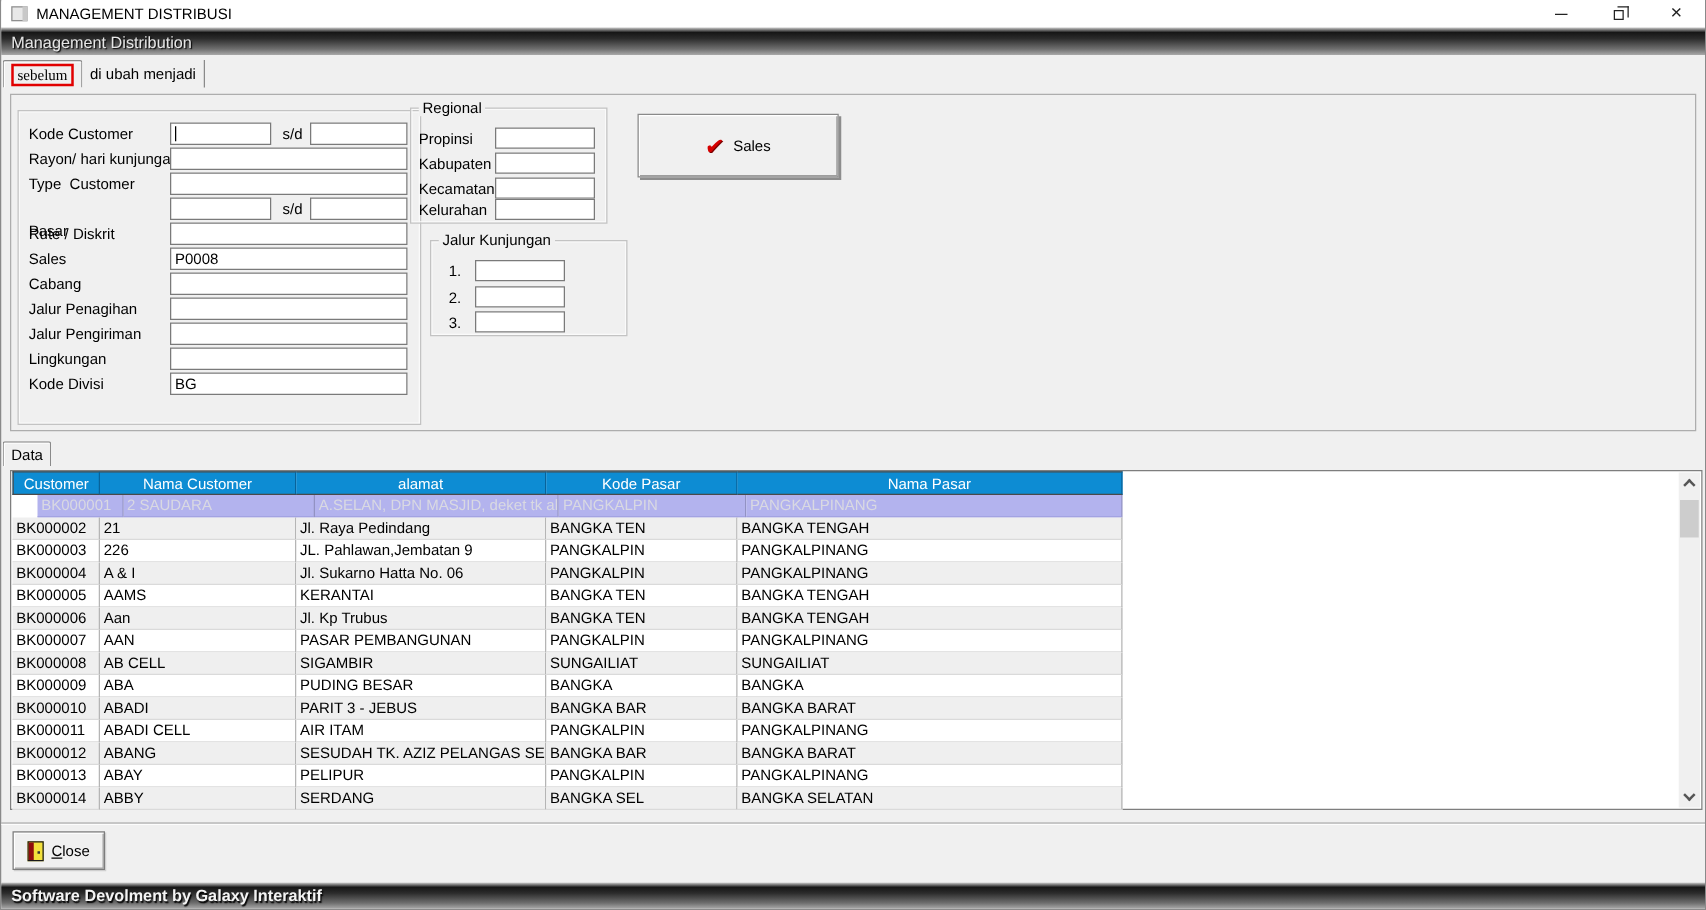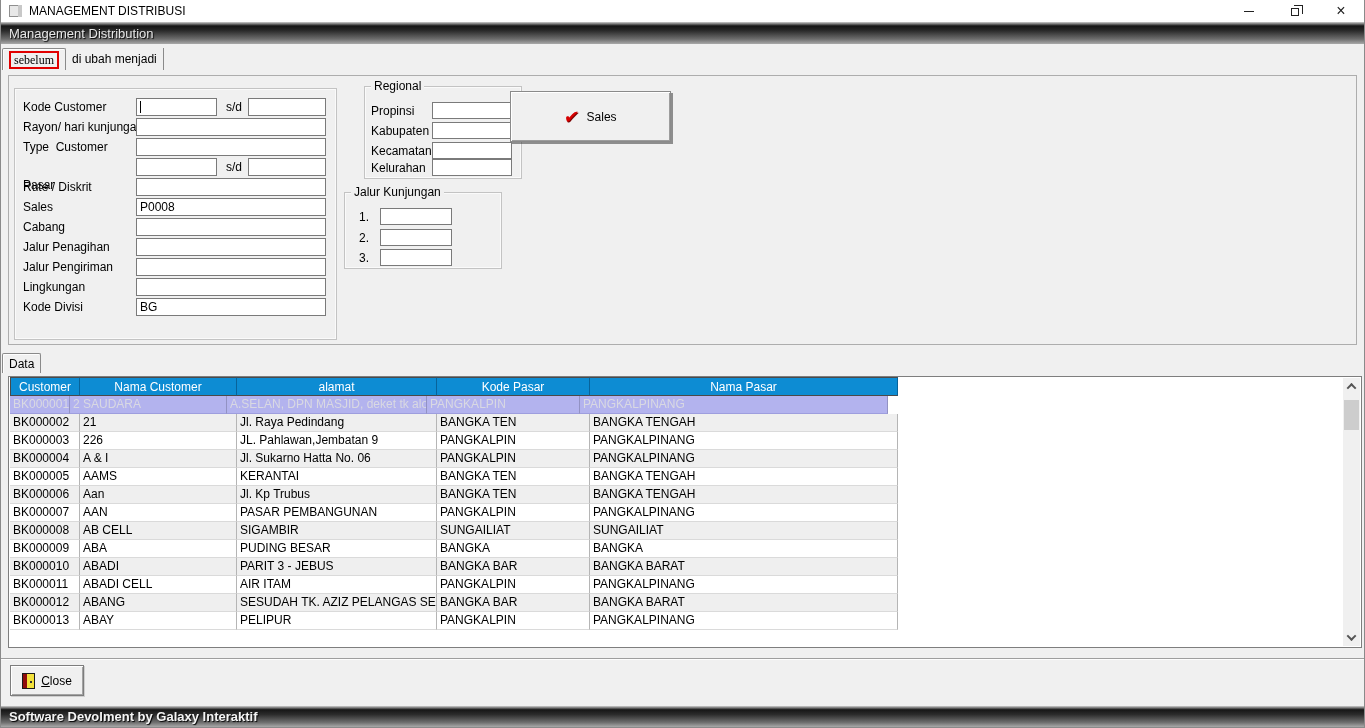--- a/index.html
+++ b/index.html
@@ -37,21 +37,21 @@
   .tab.selected { border:1px solid #8a8a8a; border-bottom:none; border-top-left-radius:2px; border-top-right-radius:2px;
                   box-shadow: inset 1px 1px 0 #fdfdfd; }
   .focusred { border:2px solid #e10000; padding:0 3px; line-height:14px;font-family:Liberation Serif, serif; }
 
   
   .main-panel { position:absolute; left:8px; top:75px; width:1349px; height:270px;
                 border:1px solid #adadad; background:#f0f0f0; }
   .groupbox { position:absolute; border:1px solid #c3c3c3; box-shadow:inset 0 0 0 1px #fafafa; }
   .gb-caption { position:absolute; top:-8px; left:6px; background:#f0f0f0; padding:0 3px; font-size:12px; }
   .fields-box { left:5px; top:12px; width:323px; height:252px; }
-  .regional-box { left:355px; top:10px; width:158px; height:93px; }
+  .regional-box { left:319px; top:10px; width:158px; height:93px; }
   .jalur-box { left:335px; top:116px; width:158px; height:77px; }
 
   .frow-label { position:absolute; left:8px; font-size:12px; white-space:pre; }
   .tinput { position:absolute; height:18px; border:1px solid #7a7a7a; background:#fff; font-family:"Liberation Sans",sans-serif;
             font-size:12px; padding:1px 3px; }
   .sep { position:absolute; font-size:12px; }
   .caret { position:absolute; width:1px; height:12px; background:#000; left:3px; top:2px; }
 
   .open-btn { position:absolute; left:501px; top:15px; width:161px; height:51px; background:#f0f0f0;
               border:1px solid #8a8a8a; box-shadow:inset 1px 1px 0 #fff, inset -1px -1px 0 #9d9d9d, 2px 2px 0 rgba(60,60,60,.55);
@@ -201,21 +201,21 @@
   <div class="grid">
     <div class="cols" id="grid-cols">
         <div class="grow header">
           <div class="gcell" style="width: 70px;">Customer</div>
           <div class="gcell" style="width: 157px;">Nama Customer</div>
           <div class="gcell" style="width: 200px;">alamat</div>
           <div class="gcell" style="width: 153px;">Kode Pasar</div>
           <div class="gcell" style="width: 308px;">Nama Pasar</div>
         </div>
         <div class="grow sel">
-          <div class="gcell" style="width: 60px;">BK000001</div>
+          <div class="gcell" style="width: 70px; margin-left: 20px;">BK000001</div>
           <div class="gcell" style="width: 157px;">2 SAUDARA</div>
           <div class="gcell" style="width: 200px;">A.SELAN, DPN MASJID, deket tk aloy</div>
           <div class="gcell" style="width: 153px;">PANGKALPIN</div>
           <div class="gcell" style="width: 308px;">PANGKALPINANG</div>
         </div>
         <div class="grow alt">
           <div class="gcell" style="width: 70px;">BK000002</div>
           <div class="gcell" style="width: 157px;">21</div>
           <div class="gcell" style="width: 200px;">Jl. Raya Pedindang</div>
           <div class="gcell" style="width: 153px;">BANGKA TEN</div>
@@ -291,20 +291,27 @@
           <div class="gcell" style="width: 153px;">BANGKA BAR</div>
           <div class="gcell" style="width: 308px;">BANGKA BARAT</div>
         </div>
         <div class="grow">
           <div class="gcell" style="width: 70px;">BK000013</div>
           <div class="gcell" style="width: 157px;">ABAY</div>
           <div class="gcell" style="width: 200px;">PELIPUR</div>
           <div class="gcell" style="width: 153px;">PANGKALPIN</div>
           <div class="gcell" style="width: 308px;">PANGKALPINANG</div>
         </div>
+        <div class="grow alt">
+          <div class="gcell" style="width: 70px;">BK000014</div>
+          <div class="gcell" style="width: 157px;">ABBY</div>
+          <div class="gcell" style="width: 200px;">SERDANG</div>
+          <div class="gcell" style="width: 153px;">BANGKA SEL</div>
+          <div class="gcell" style="width: 308px;">BANGKA SELATAN</div>
+        </div>
       </div>
     <div class="vscroll">
       <div class="sb-btn sb-up">
           <div class="chev"></div>
         </div>
       <div class="sb-thumb"></div>
       <div class="sb-btn sb-down">
           <div class="chev"></div>
         </div>
     </div>

